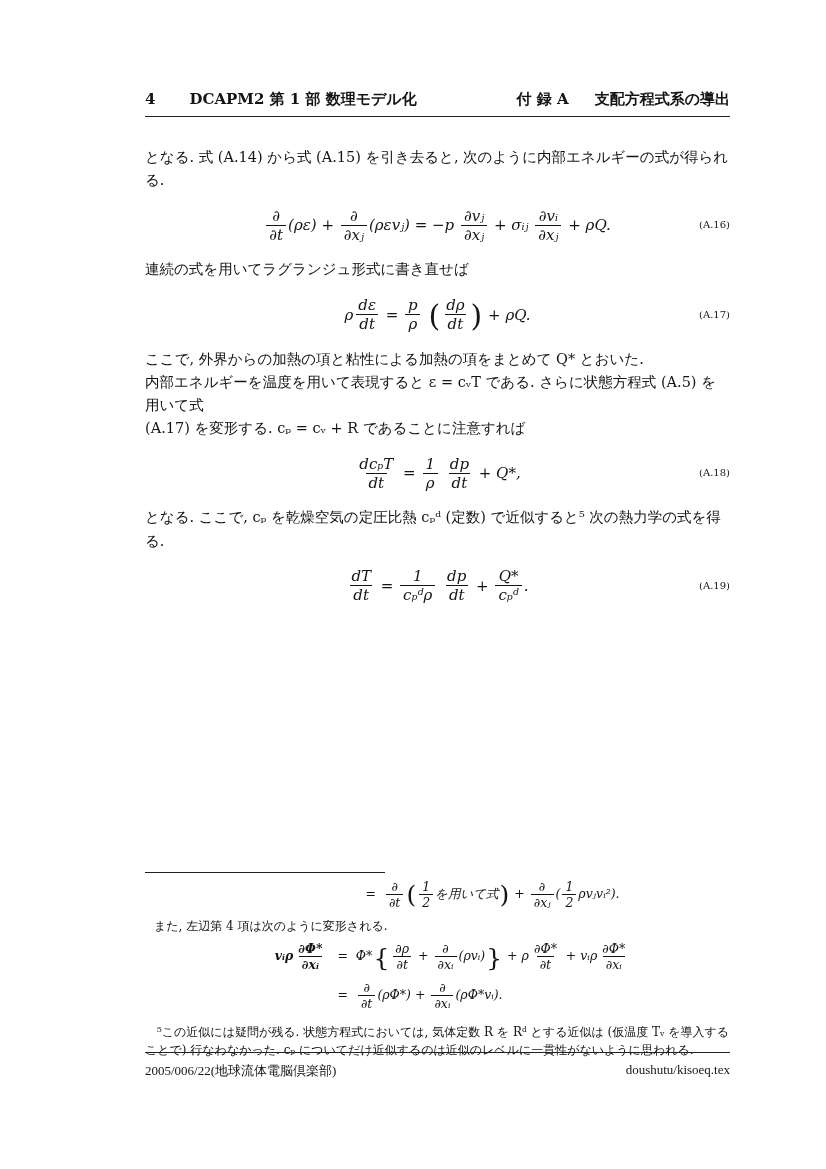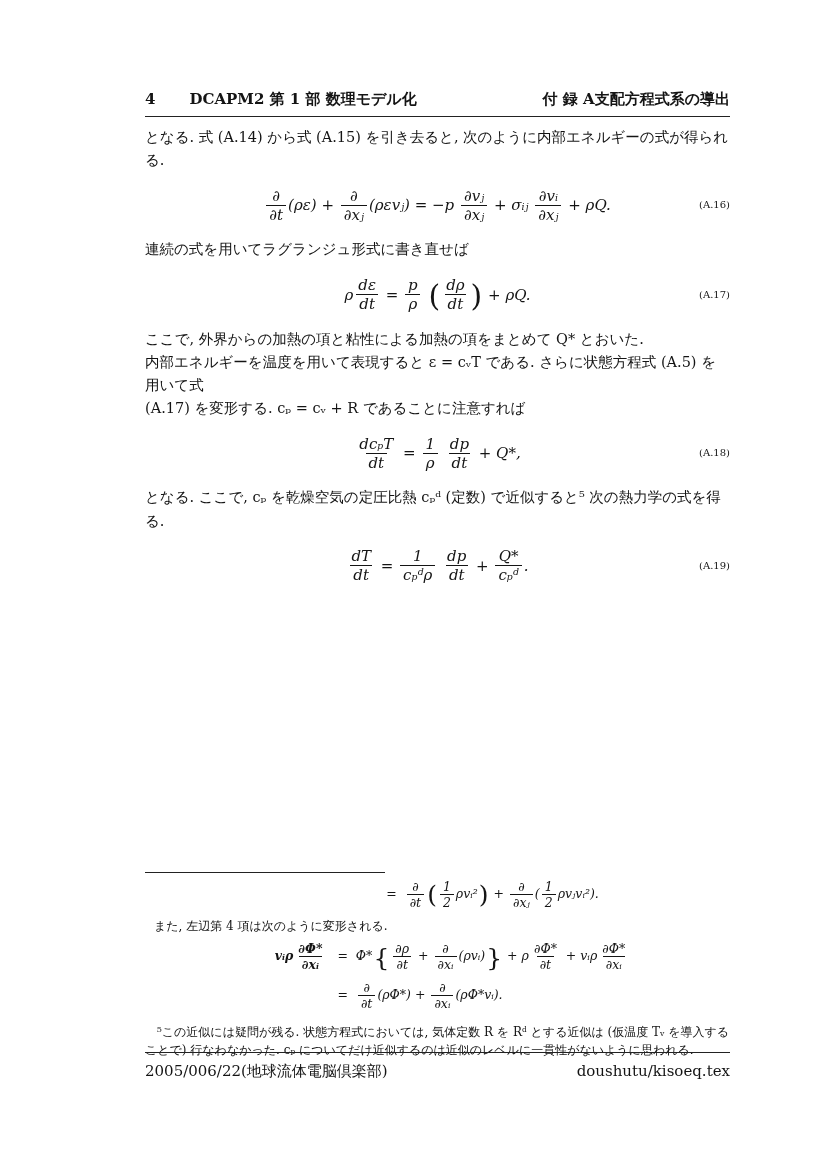--- a/index.html
+++ b/index.html
@@ -8,23 +8,23 @@
     font-family:"DejaVu Serif","DejaVu Sans",serif; color:#141414; overflow:hidden;
   }
   
   .doc-header {
     position:absolute; left:145px; right:96px; top:90px;
     display:flex; justify-content:space-between; align-items:baseline;
     border-bottom:1px solid #222; padding-bottom:7px;
     font-weight:bold; font-size:15px;
   }
   .hdr-left { display:flex; gap:34px; align-items:baseline; }
-  .hdr-right { display:flex; align-items:baseline; }
-  
-  .doc-body { position:absolute; left:145px; width:585px; top:126px; font-size:14.5px; line-height:1.6; }
+  .hdr-right { display:flex; gap:26px; align-items:baseline; }
+  
+  .doc-body { position:absolute; left:145px; width:585px; top:146px; font-size:14.5px; line-height:1.6; }
   .para { margin:0; }
   .p3 { margin-top:5px; }
   
   .eqrow { position:relative; display:flex; justify-content:center; align-items:center; margin:13px 0; min-height:40px; }
   .eq { display:inline-flex; align-items:center; font-style:italic; font-size:15px; }
   .eq .t { white-space:pre; align-self:center; }
   .frac { display:inline-flex; flex-direction:column; align-items:center; margin:0 2px; }
   .frac .num, .frac .den { padding:0 3px; line-height:1.2; text-align:center; }
   .frac .den { border-top:1px solid #141414; }
   .big { font-style:normal; font-weight:300; font-size:200%; line-height:0; position:relative; top:1px; margin:0 1px; }
@@ -37,21 +37,21 @@
   .fncont .eq { margin-left:110px; }
   .fntext { margin:2px 0 4px 9px; }
   .fneq2 { display:grid; grid-template-columns:auto auto; justify-content:center; column-gap:10px; row-gap:8px; margin:6px 0 8px 30px; }
   .fneq2 .lhs { justify-self:end; display:inline-flex; align-items:center;font-weight:bold; }
   .fneq2 .rhs { justify-self:start; display:inline-flex; align-items:center; }
   .note5 { margin-top:12px; text-indent:1em; }
   
   .doc-footer {
     position:absolute; left:145px; right:96px; top:1052px;
     border-top:1px solid #222; padding-top:9px;
-    display:flex; justify-content:space-between; font-size:15px;
+    display:flex; justify-content:space-between; font-size:13px;font-family:Liberation Serif, serif;
   }
 </style>
 </head>
 <body>
 
 <div class="page">
 
   <div class="doc-header">
     <div class="hdr-left">
       <span>4</span>
@@ -182,21 +182,21 @@
           <span class="t">=  </span>
           <span class="frac">
             <span class="num">∂</span>
             <span class="den">∂t</span>
           </span>
           <span class="big">(</span>
           <span class="frac">
             <span class="num">1</span>
             <span class="den">2</span>
           </span>
-          <span class="t">ρvᵢ²</span>
+          <span class="t">を用いて式</span>
           <span class="big">)</span>
           <span class="t"> + </span>
           <span class="frac">
             <span class="num">∂</span>
             <span class="den">∂xⱼ</span>
           </span>
           <span class="t">(</span>
           <span class="frac">
             <span class="num">1</span>
             <span class="den">2</span>

